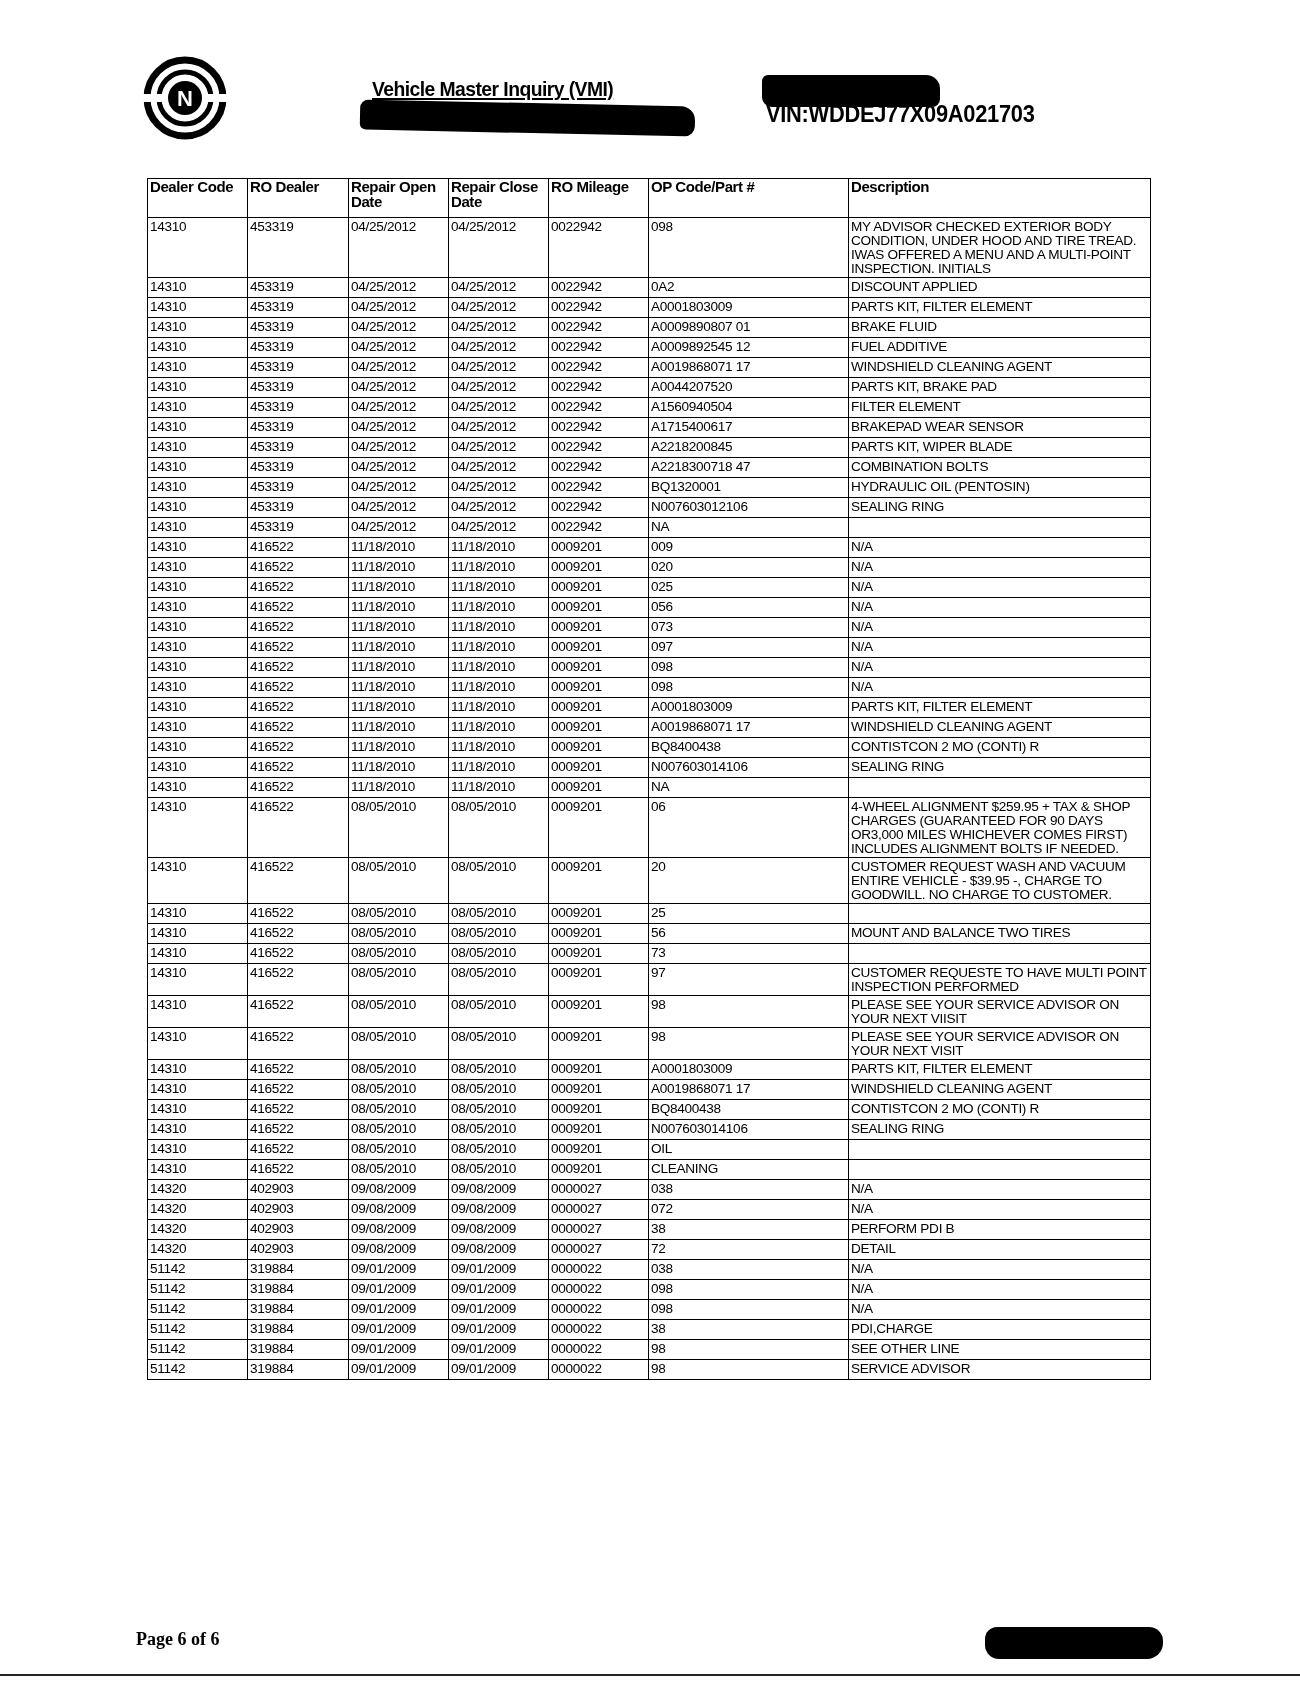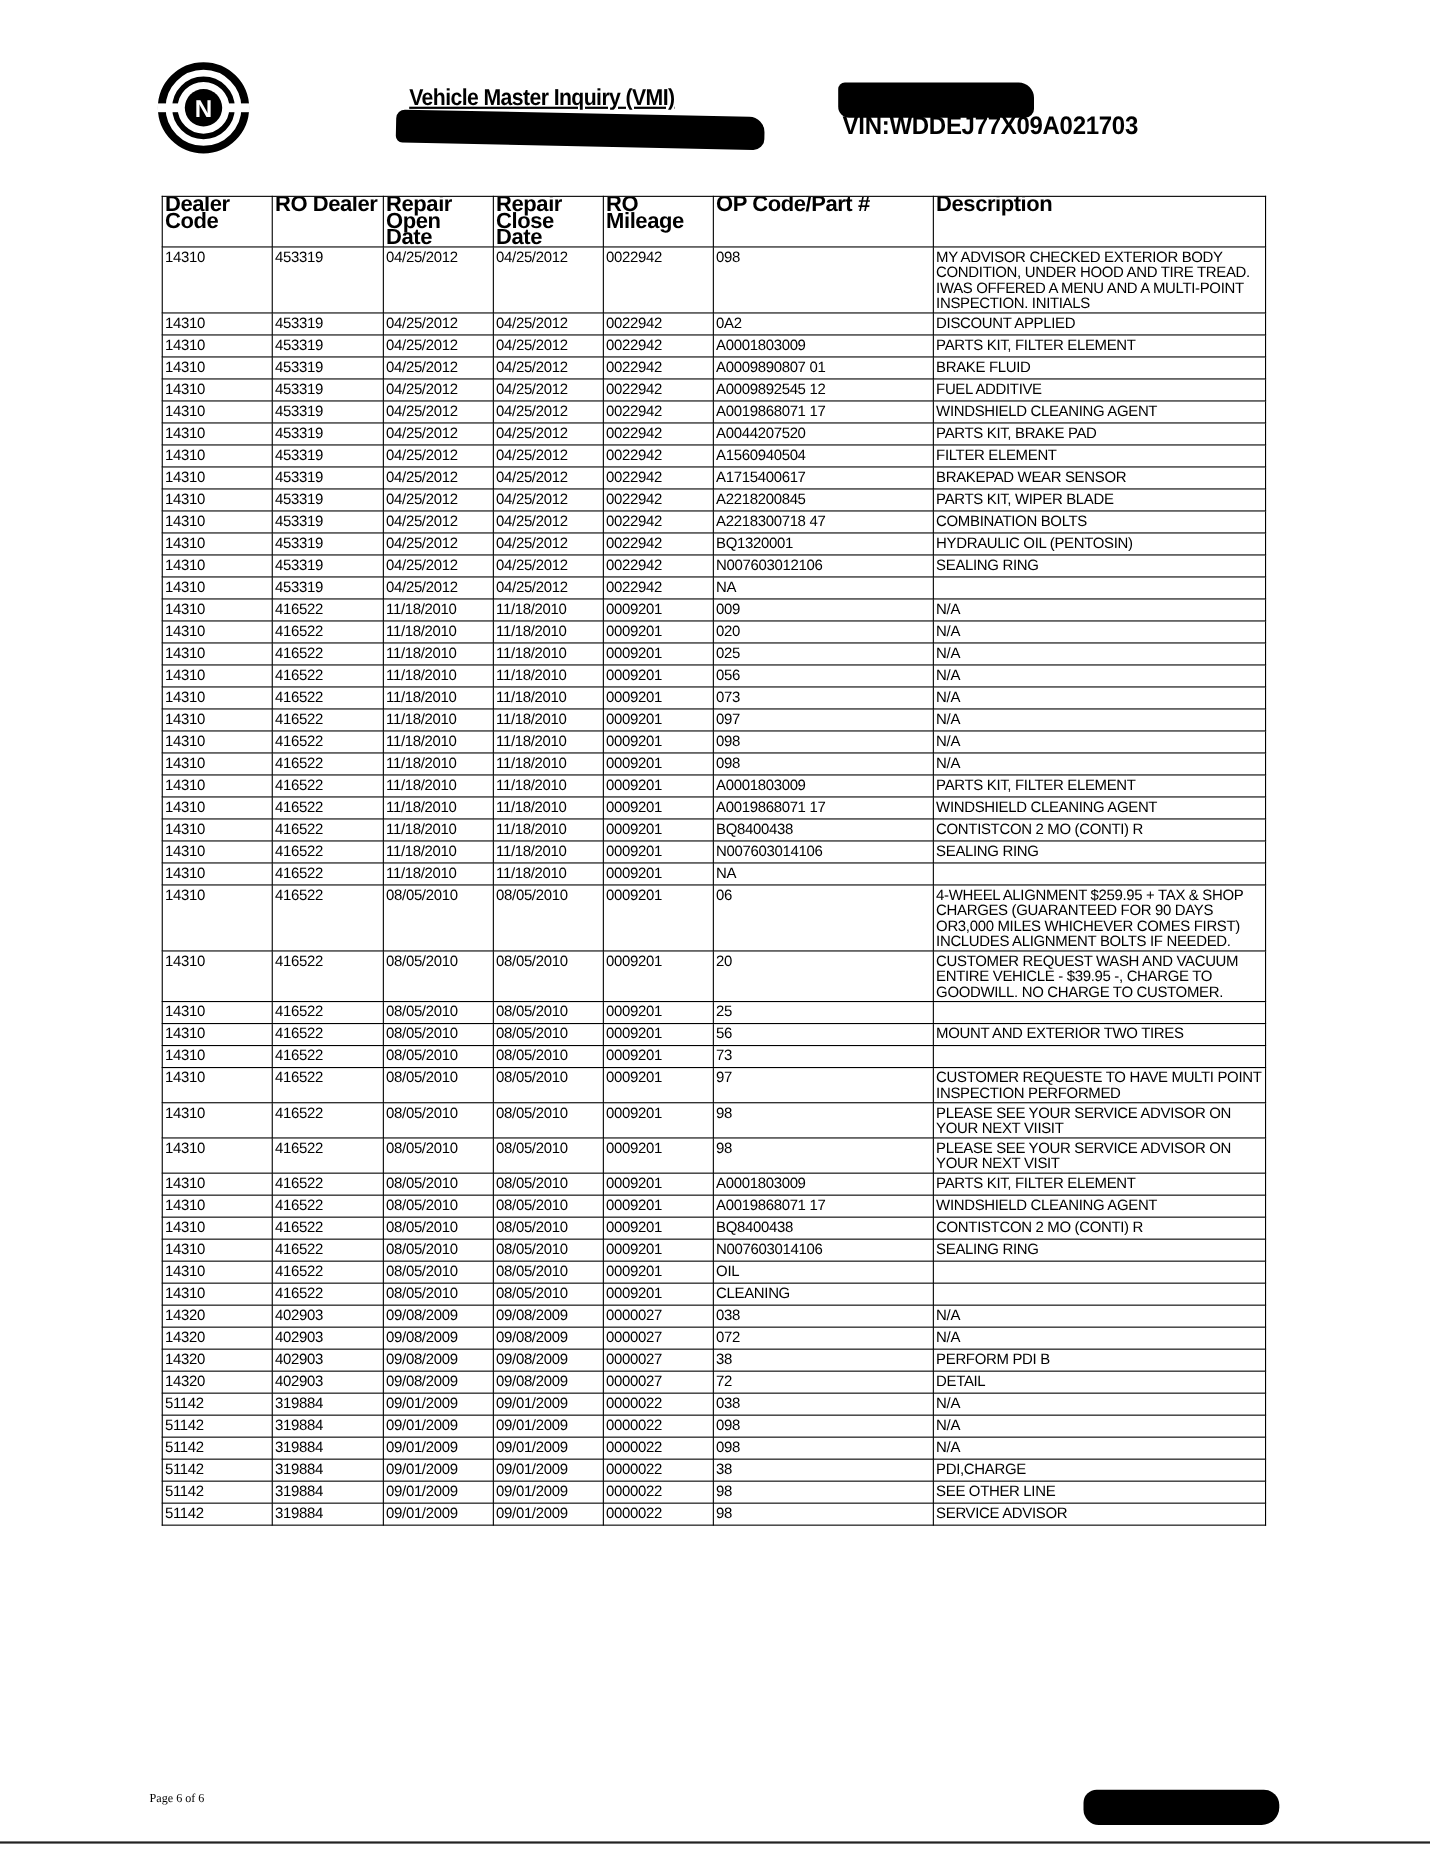--- a/index.html
+++ b/index.html
@@ -8,23 +8,23 @@
     .title { position: absolute; left: 372px; top: 77px; font-family: "Liberation Sans", sans-serif; font-weight: bold; font-size: 21px; text-decoration: underline; letter-spacing: -0.6px; transform: scaleX(0.92); transform-origin: left; }
     .redact { position: absolute; background: #000; border-radius: 10px; }
     .r1 { left: 360px; top: 103px; width: 335px; height: 30px; transform: rotate(1.2deg); border-radius: 8px 14px 10px 6px; }
     .r2 { left: 762px; top: 75px; width: 178px; height: 32px; border-radius: 6px 14px 8px 10px; }
     .r3 { left: 985px; top: 1627px; width: 178px; height: 32px; border-radius: 12px 14px 16px 14px; }
     .vin { position: absolute; left: 766px; top: 101px; font-family: "Liberation Sans", sans-serif; font-weight: bold; font-size: 23px; letter-spacing: -0.3px; transform: scaleX(0.95); transform-origin: left; }
     table.vmi { position: absolute; left: 147px; top: 178px; border-collapse: collapse; font-family: "Liberation Sans", sans-serif; font-size: 13.6px; table-layout: fixed; width: 1003px; }
     table.vmi col.c1 { width: 100px; } table.vmi col.c2 { width: 101px; } table.vmi col.c3 { width: 100px; }
     table.vmi col.c4 { width: 100px; } table.vmi col.c5 { width: 100px; } table.vmi col.c6 { width: 200px; } table.vmi col.c7 { width: 302px; }
     table.vmi th, table.vmi td { border: 1.5px solid #000; padding: 0 2px; vertical-align: top; text-align: left; line-height: 14px; overflow: hidden; }
-    table.vmi th { font-weight: bold; font-size: 20px; line-height: 15px; height: 38px; letter-spacing: -0.4px; }
+    table.vmi th { font-weight: bold; font-size: 15px; line-height: 15px; height: 38px; letter-spacing: -0.4px; }
     table.vmi td { height: 16px; padding-top: 2px; padding-bottom: 1px; letter-spacing: -0.3px; }
-    .pagenum { position: absolute; left: 136px; top: 1629px; font-family: "Liberation Serif", serif; font-weight: normal; font-size: 11px; }
+    .pagenum { position: absolute; left: 136px; top: 1629px; font-family: "Liberation Serif", serif; font-weight: bold; font-size: 18px; }
     .bottom-rule { position: absolute; left: 0; top: 1674px; width: 1300px; height: 2px; background: #222; }
   </style>
 </head>
 <body>
 
 <svg class="logo" viewBox="0 0 84 84">
   <circle cx="42" cy="42" r="38" fill="none" stroke="#000" stroke-width="7"></circle>
   <circle cx="42" cy="42" r="26" fill="none" stroke="#000" stroke-width="5"></circle>
   <rect x="0" y="38" width="84" height="8" fill="#fff"></rect>
   <circle cx="42" cy="42" r="17" fill="#000"></circle>
@@ -328,21 +328,21 @@
         <td>25</td>
         <td></td>
       </tr>
       <tr>
         <td>14310</td>
         <td>416522</td>
         <td>08/05/2010</td>
         <td>08/05/2010</td>
         <td>0009201</td>
         <td>56</td>
-        <td>MOUNT AND EXTERIOR TWO TIRES</td>
+        <td>MOUNT AND BALANCE TWO TIRES</td>
       </tr>
       <tr>
         <td>14310</td>
         <td>416522</td>
         <td>08/05/2010</td>
         <td>08/05/2010</td>
         <td>0009201</td>
         <td>73</td>
         <td></td>
       </tr>

